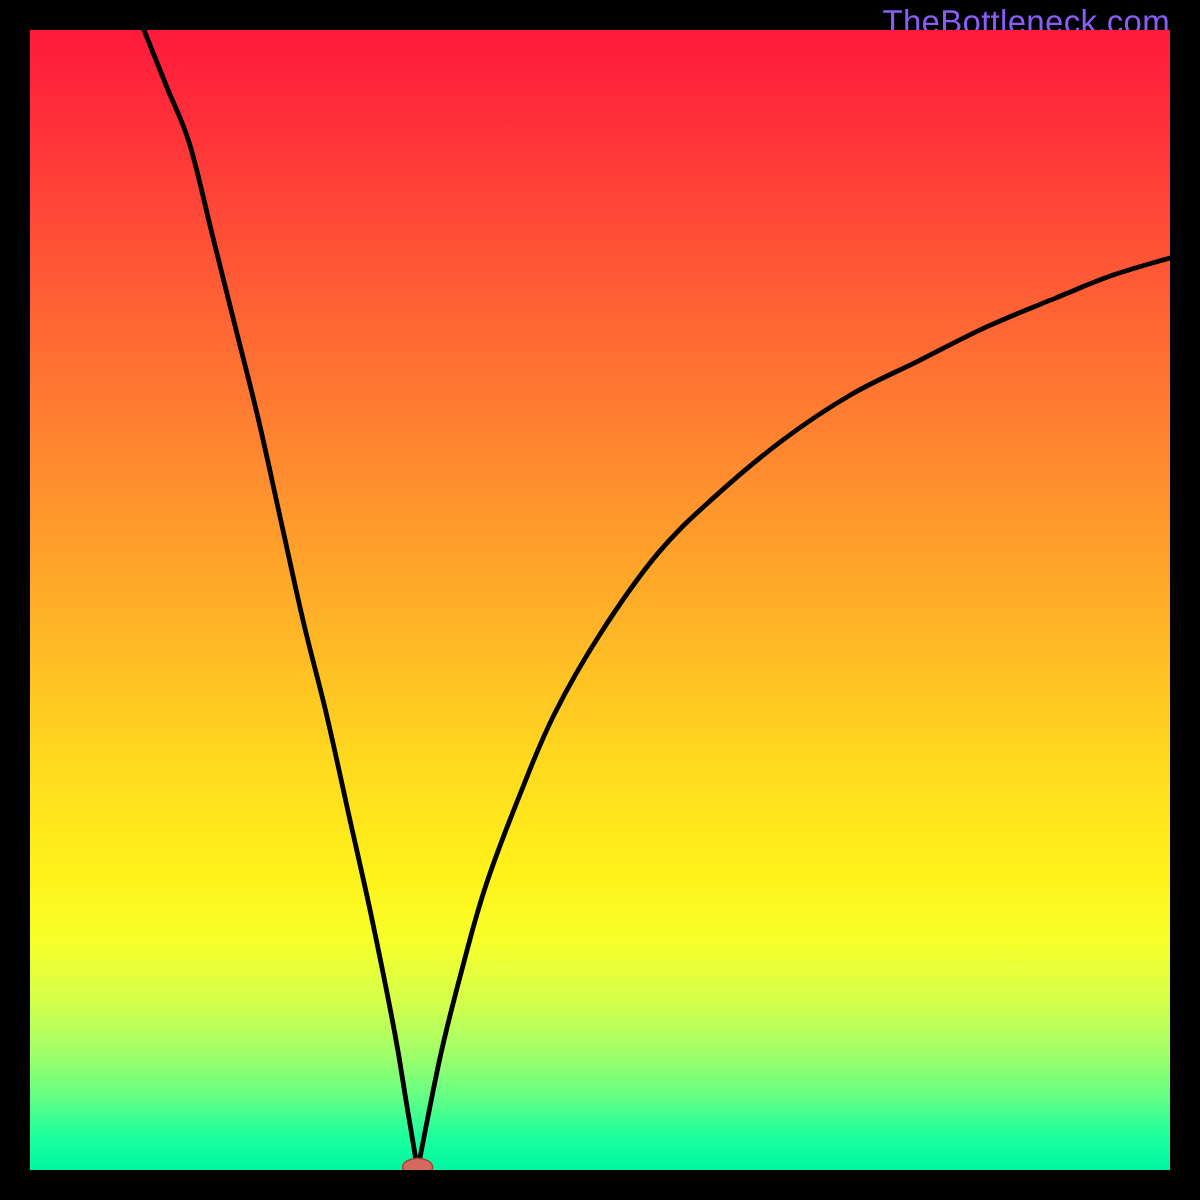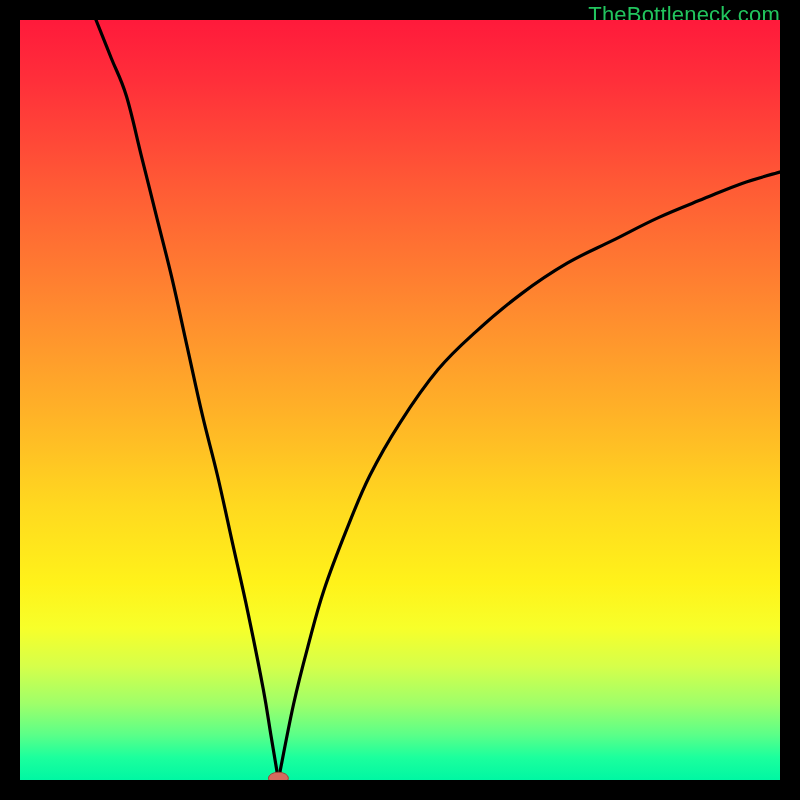--- a/index.html
+++ b/index.html
@@ -40,21 +40,21 @@
     );
   }
   .plot {
     position: absolute;
     inset: 0;
   }
   .watermark {
     position: absolute;
     top: 2px;
     right: 20px;
-    color: #22c55e;
+    color: #8b5cf6;
     font-size: 22px;
     letter-spacing: 0.2px;
     user-select: none;
   }
 </style>
 </head>
 <body>
 
 <div class="watermark">TheBottleneck.com</div>
 

